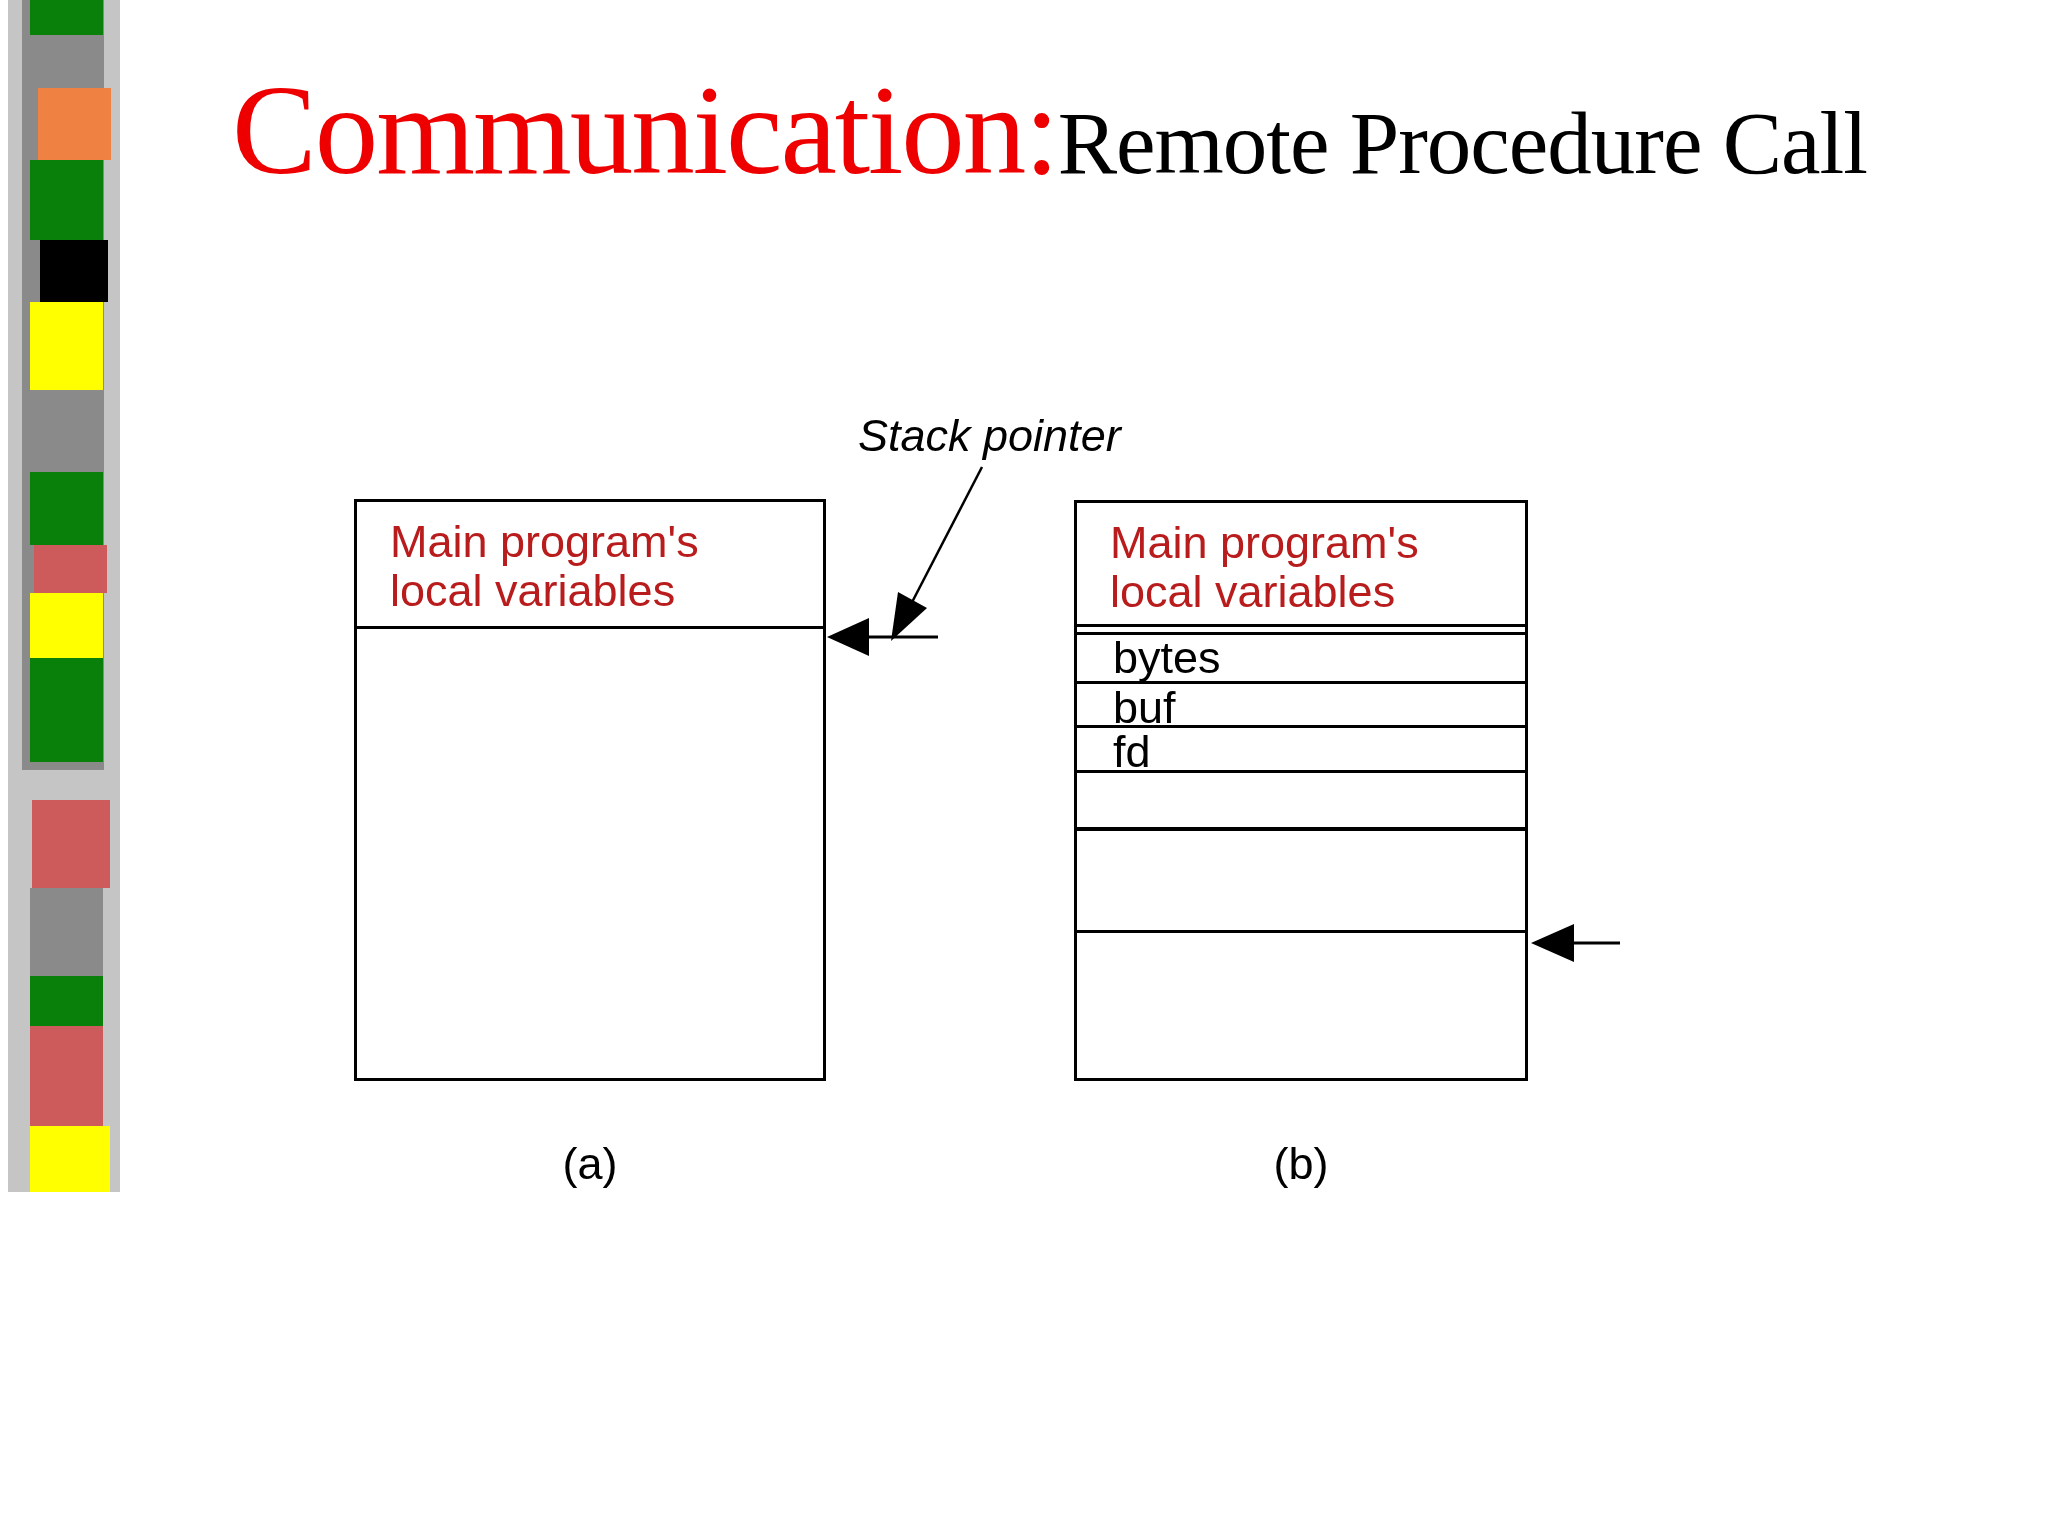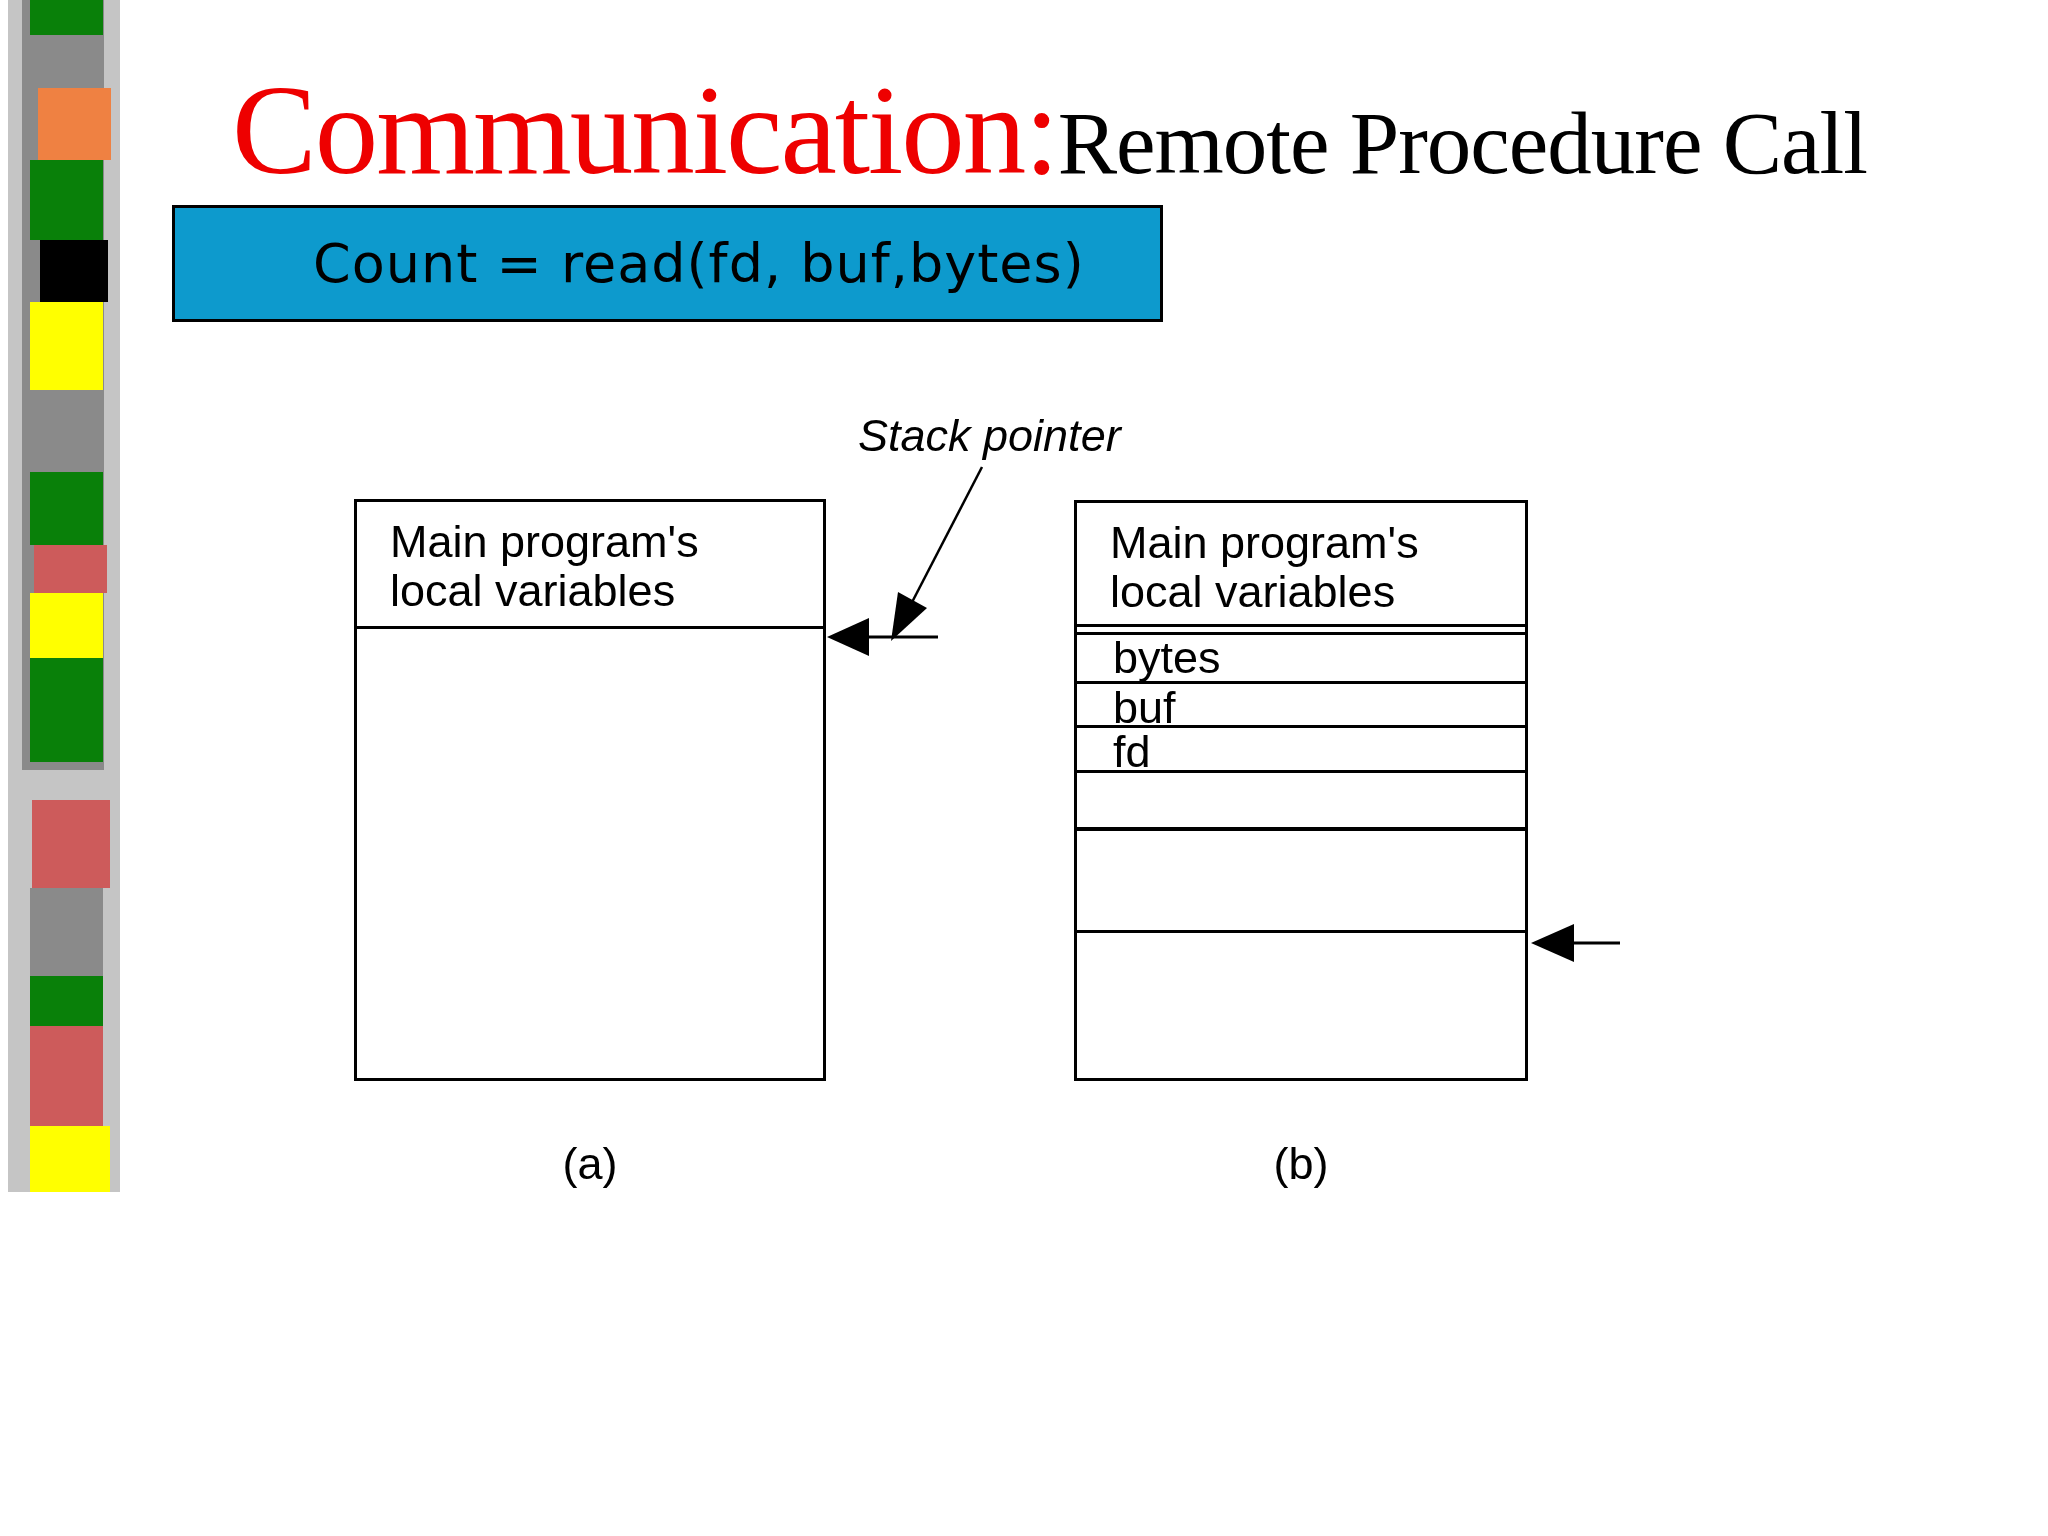--- a/index.html
+++ b/index.html
@@ -23,21 +23,21 @@
   .codebox span{font-family:"DejaVu Sans", sans-serif;font-size:54px;color:#000000;
                 margin-left:138px;letter-spacing:1px;}
 
   
   .sp-label{position:absolute;left:858px;top:410px;font-size:45px;color:#000000;font-style:italic;}
 
   
   .stackbox{position:absolute;box-sizing:border-box;border:3px solid #000000;background:#ffffff;}
   .box-a{left:354px;top:499px;width:472px;height:582px;}
   .box-b{left:1074px;top:500px;width:454px;height:581px;}
-  .box-header{position:absolute;left:33px;top:15px;width:345px;font-size:45px;line-height:49px;color:#000000;}
+  .box-header{position:absolute;left:33px;top:15px;width:345px;font-size:45px;line-height:49px;color:#b91c1c;}
   .hline{position:absolute;left:0;width:100%;height:3px;background:#000000;}
   .row-label{position:absolute;left:36px;font-size:45px;line-height:49px;color:#000000;}
 
   
   .caption{position:absolute;width:200px;text-align:center;font-size:45px;color:#000000;top:1138px;}
   .cap-a{left:490px;}
   .cap-b{left:1201px;}
   .pagenum{position:absolute;right:79px;top:1408px;font-size:63px;color:#4d7c0f;}
 
   
@@ -66,23 +66,20 @@
         <div class="strip-block" style="top: 1026px; height: 100px; background: rgb(205, 91, 91);"></div>
         <div class="strip-block" style="top: 1126px; height: 92px; background: rgb(255, 255, 0); left: 22px; width: 80px;"></div>
         <div class="strip-block" style="top: 1218px; height: 78px; background: rgb(205, 91, 91);"></div>
         <div class="strip-block" style="top: 1344px; height: 162px; background: rgb(9, 128, 9); left: 24px; width: 78px;"></div>
         <div class="strip-block" style="top: 1506px; height: 30px; background: rgb(0, 0, 0); left: 28px; width: 62px;"></div>
       </div>
   </div>
 
   <h1 class="title"><span class="t-red">Communication:</span><span class="t-black">Remote Procedure Call</span></h1>
 
-  <div class="codebox">
-    <span>Count = read(fd, buf,bytes)</span>
-  </div>
 
   <div class="sp-label">Stack pointer</div>
 
   <div class="stackbox box-a">
     <div class="box-header">Main program's local variables</div>
     <div class="hline" style="top:124px"></div>
   </div>
 
   <div class="stackbox box-b">
     <div class="box-header">Main program's local variables</div>

